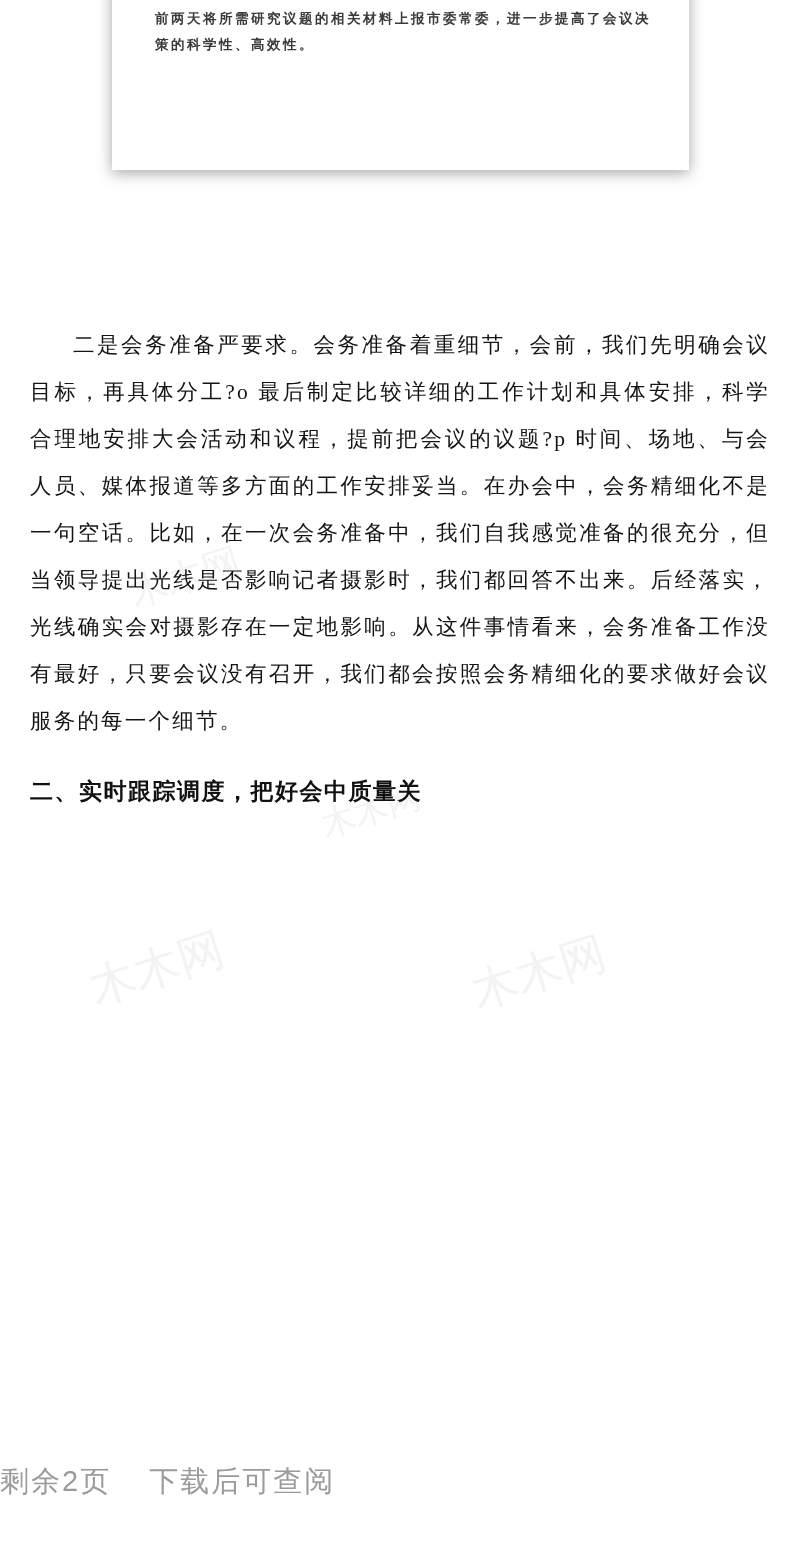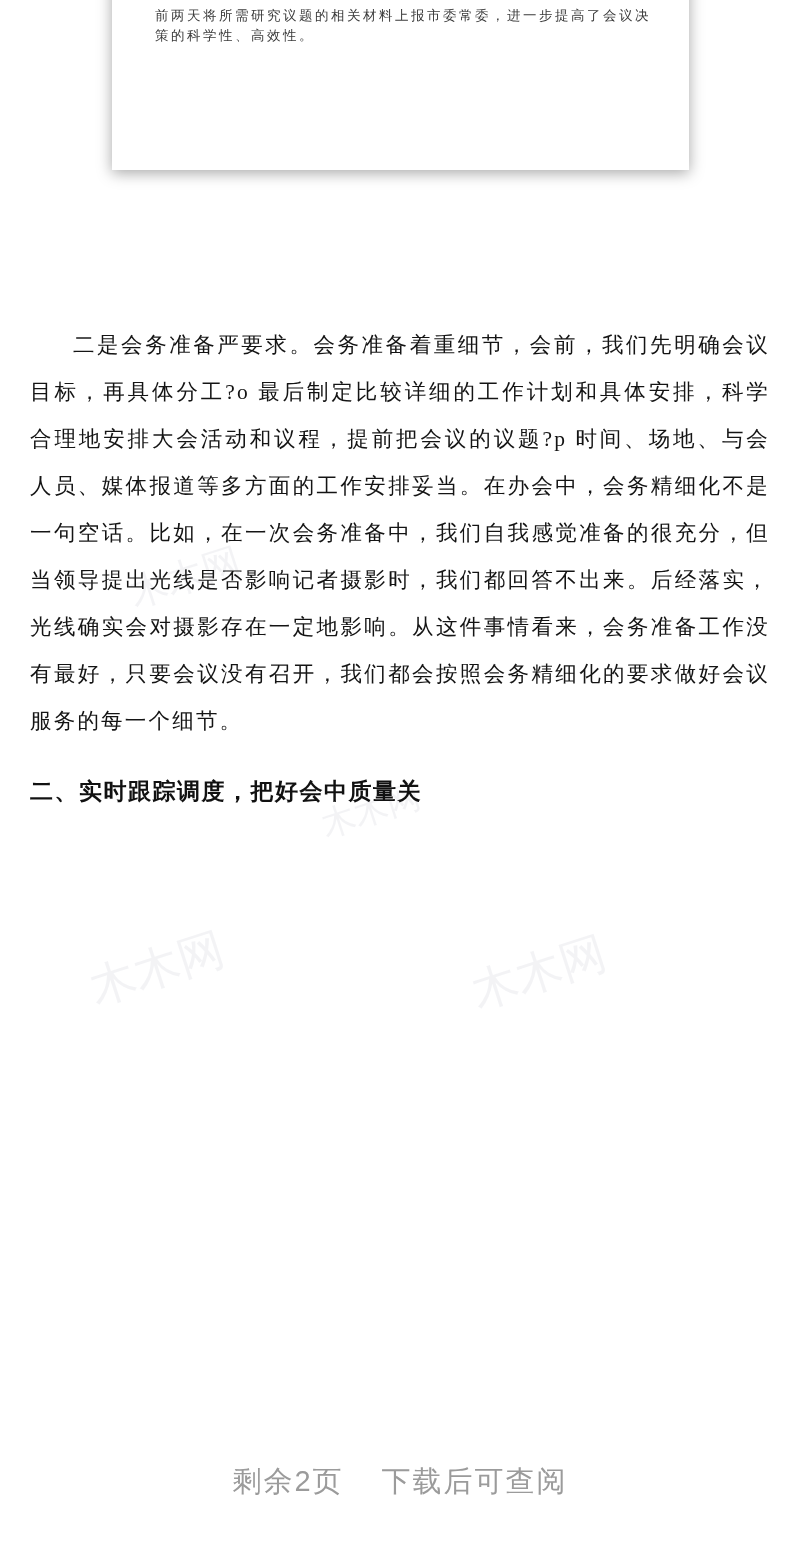--- a/index.html
+++ b/index.html
@@ -25,24 +25,25 @@
     width: 577px;
     height: 206px;
     background: #ffffff;
     box-shadow: 0 3px 14px rgba(0,0,0,0.35);
     box-sizing: border-box;
     padding: 42px 38px 0 43px;
   }
   .preview-card .card-text {
     margin: 0;
     font-size: 13.5px;
-    line-height: 20px;
+    line-height: 26px;
     letter-spacing: 2.5px;
     color: #3a3a3a;
     text-align: justify;
+    font-weight: bold;
   }
 
   
   .doc-body {
     position: absolute;
     left: 0;
     top: 0;
     width: 800px;
     box-sizing: border-box;
     padding: 0 30px;
@@ -84,21 +85,20 @@
   .wm-2 { left: 88px;  top: 938px; font-size: 46px; }
   .wm-3 { left: 470px; top: 942px; font-size: 46px; }
   .wm-4 { left: 320px; top: 788px; font-size: 34px; }
 
   
   .footer-notice {
     position: absolute;
     left: 0;
     top: 1462px;
     width: 800px;
-    text-align: center;
     font-family: "Liberation Sans", "DejaVu Sans", sans-serif;
     font-size: 29px;
     letter-spacing: 2px;
     color: #9b9b9b;
   }
   .footer-notice .gap {
     display: inline-block;
     width: 38px;
   }
 </style>

